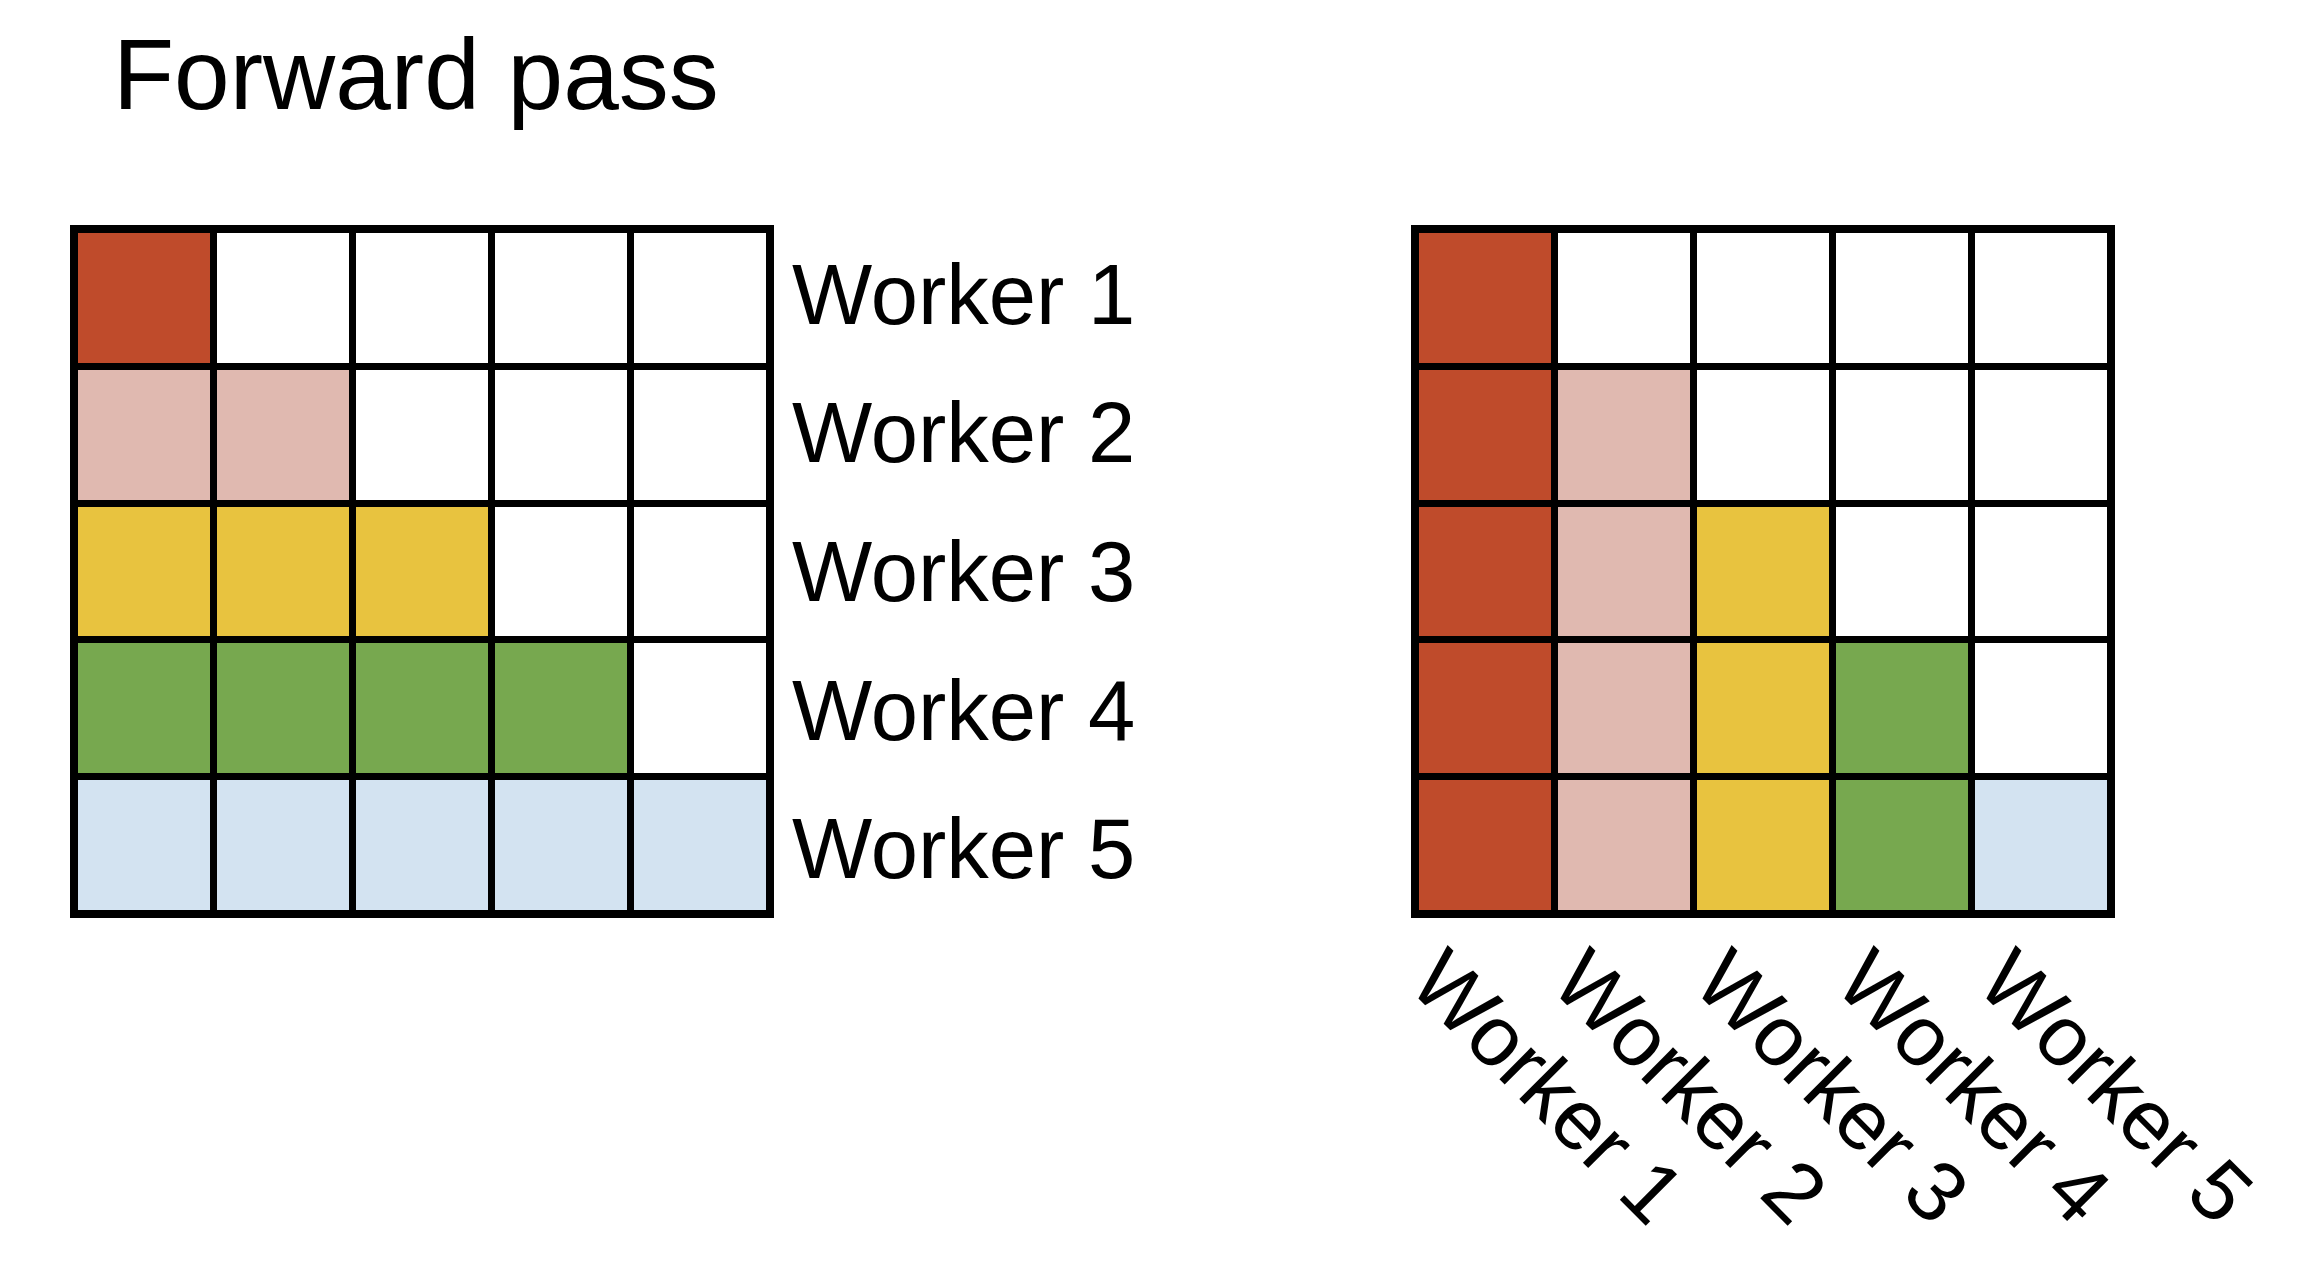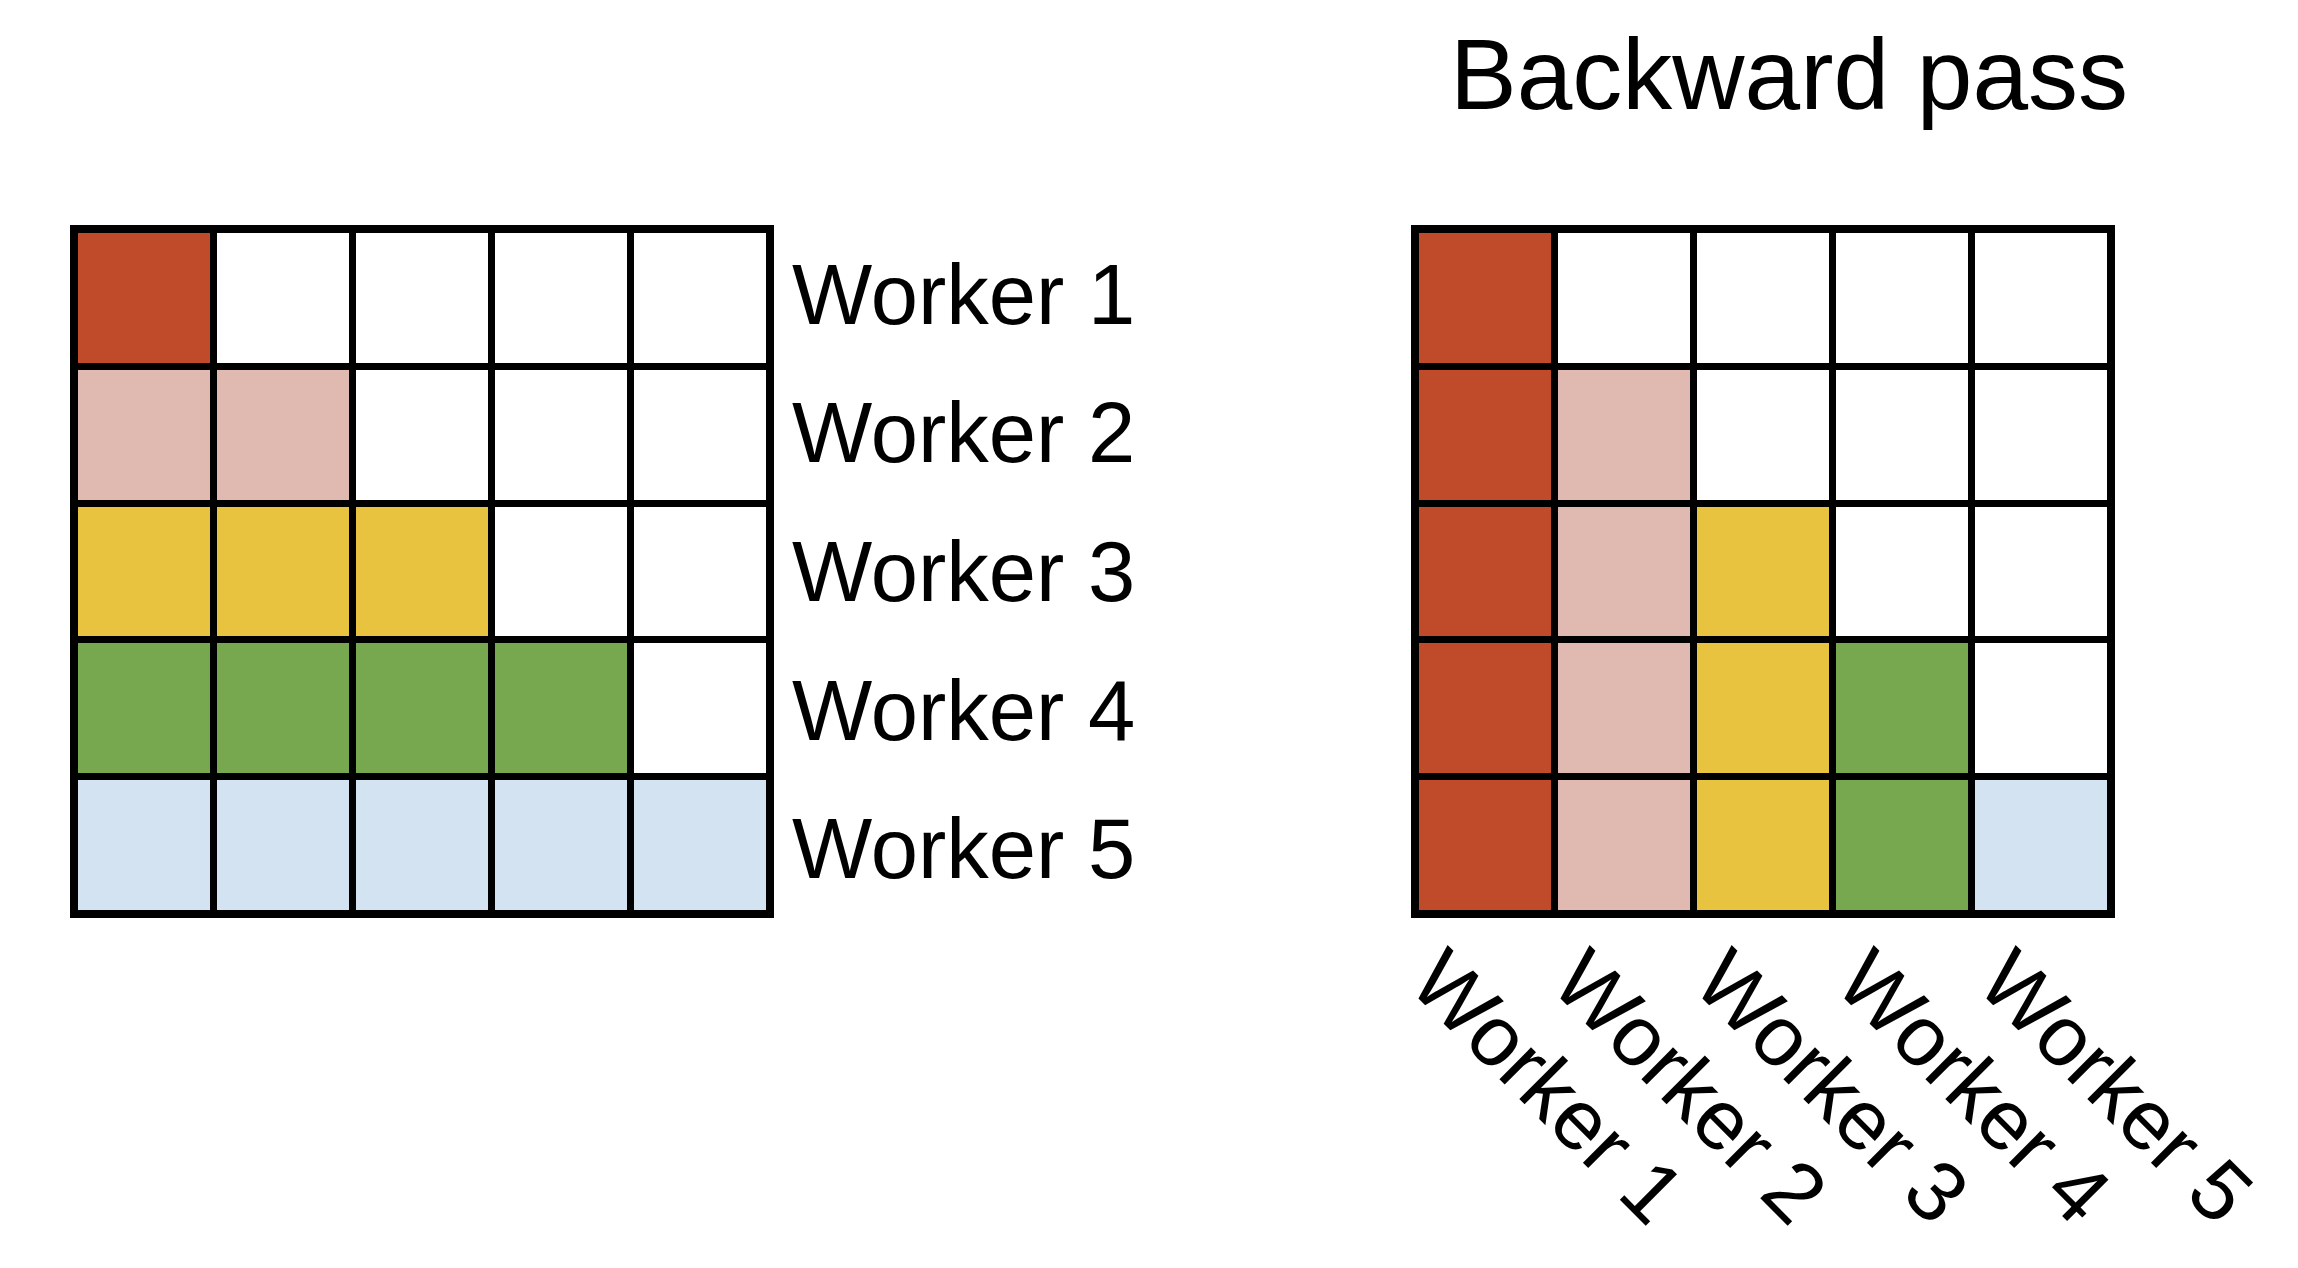--- a/index.html
+++ b/index.html
@@ -62,22 +62,22 @@
     transform: rotate(45deg);
     transform-origin: 0 0;
     color: #000000;
   }
 </style>
 </head>
 <body>
 
 <div class="canvas">
 
+  <div class="panel-title title-forward">Forward pass</div>
 
-  <div class="panel-title title-backward">Backward pass</div>
 
   <div class="grid grid-forward" id="fwd-grid">
       <div class="cell" style="background: rgb(191, 75, 43);"></div>
       <div class="cell" style="background: rgb(255, 255, 255);"></div>
       <div class="cell" style="background: rgb(255, 255, 255);"></div>
       <div class="cell" style="background: rgb(255, 255, 255);"></div>
       <div class="cell" style="background: rgb(255, 255, 255);"></div>
       <div class="cell" style="background: rgb(224, 185, 176);"></div>
       <div class="cell" style="background: rgb(224, 185, 176);"></div>
       <div class="cell" style="background: rgb(255, 255, 255);"></div>

